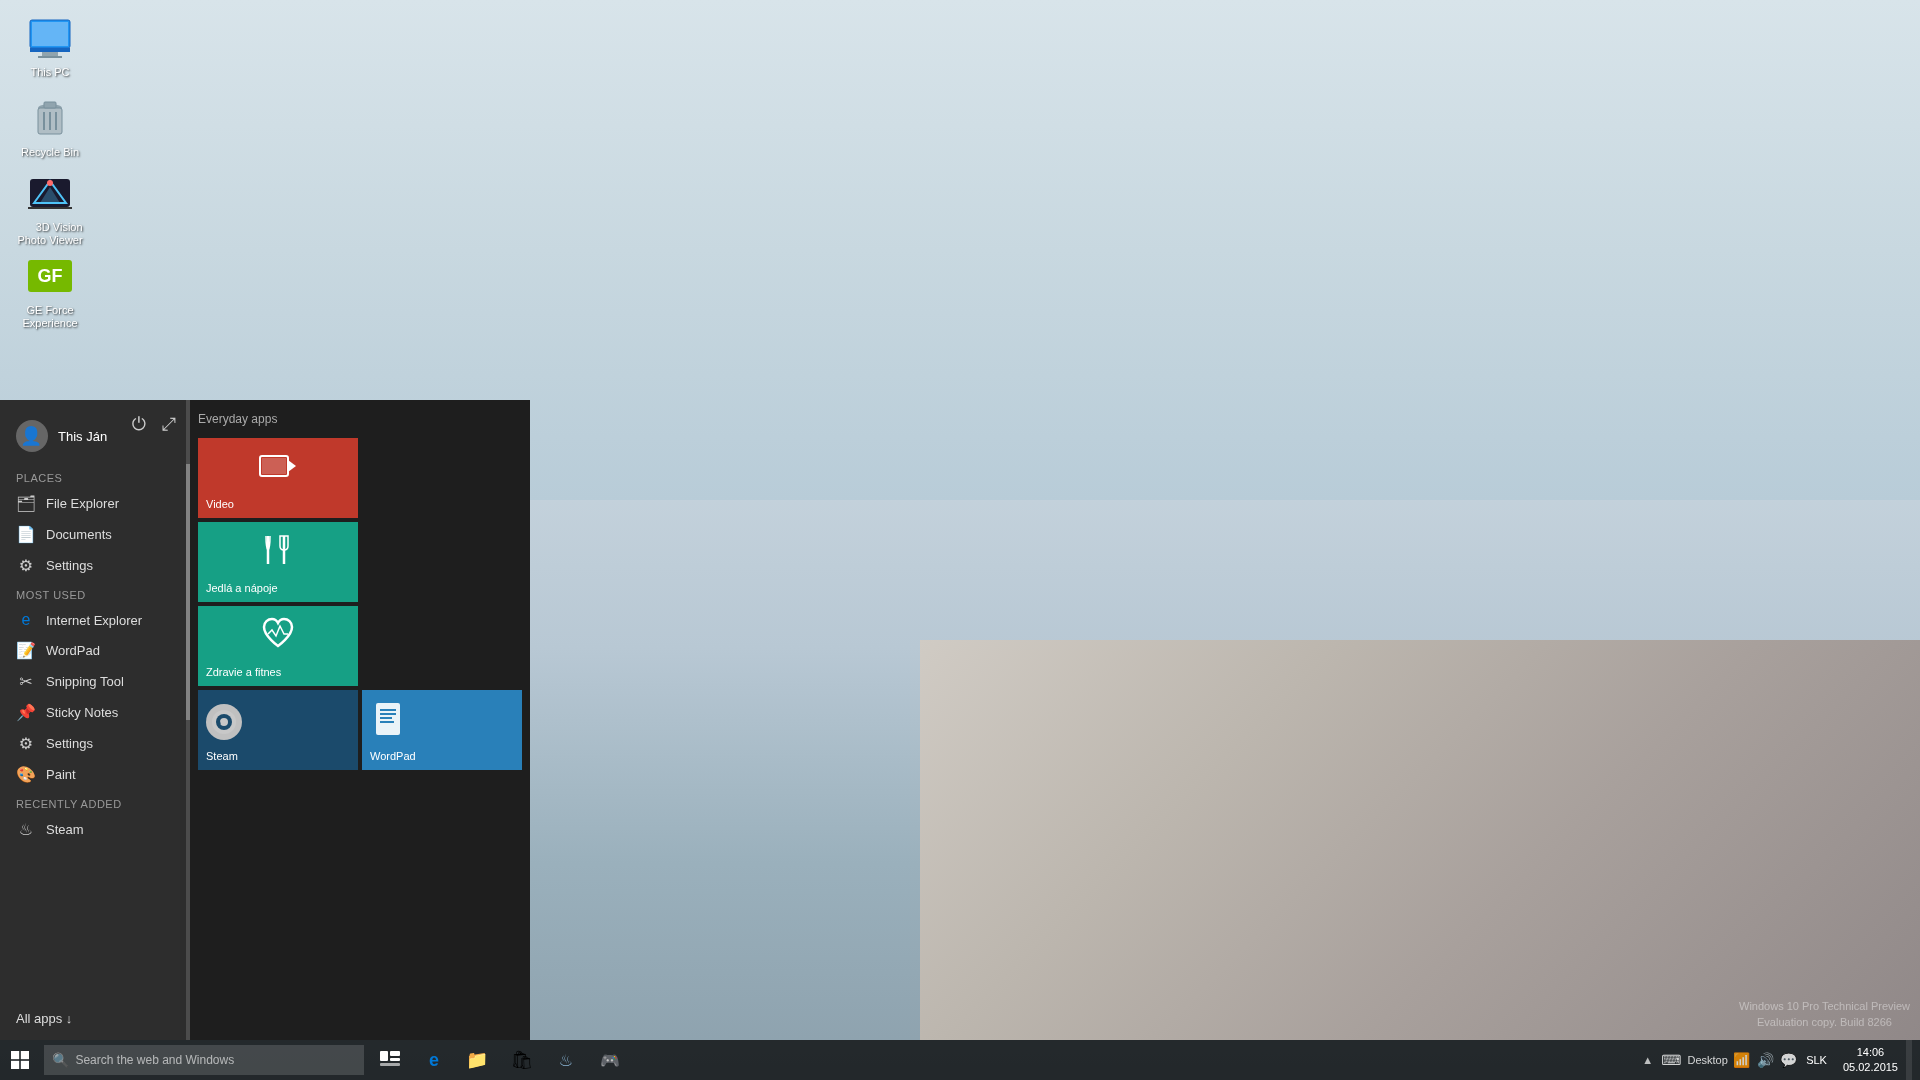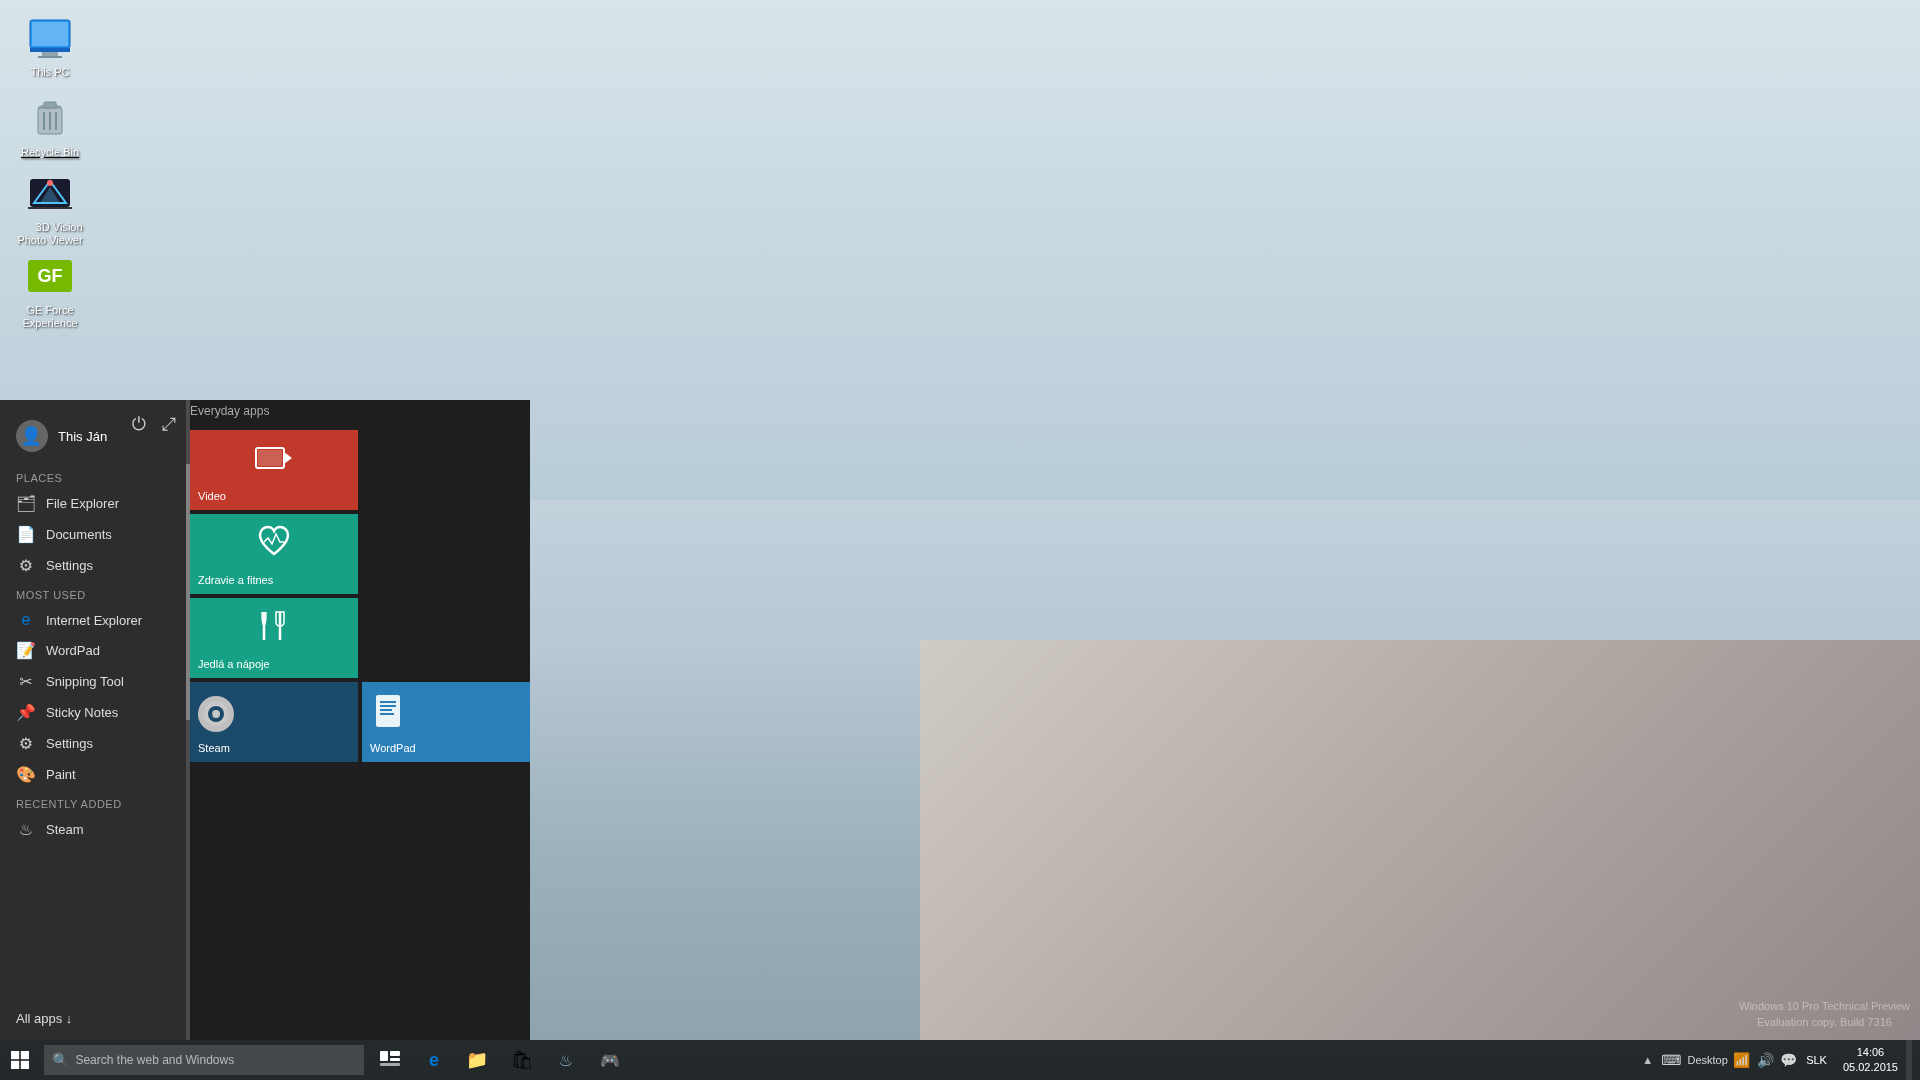--- a/index.html
+++ b/index.html
@@ -243,21 +243,21 @@
       color: #ccc;
       font-size: 18px;
       cursor: pointer;
       padding: 4px;
     }
 
     
     #start-right {
       flex: 1;
       background: #1e1e1e;
-      padding: 0;
+      padding: 8px;
       overflow-y: auto;
       display: flex;
       flex-direction: column;
     }
 
     .tiles-section-label {
       color: #aaa;
       font-size: 12px;
       margin-bottom: 8px;
       padding: 4px 0;
@@ -405,21 +405,21 @@
       <rect x="4" y="6" width="40" height="28" rx="2" fill="#2196F3" stroke="#1565C0" stroke-width="1"></rect>
       <rect x="6" y="8" width="36" height="24" fill="#64B5F6"></rect>
       <rect x="4" y="34" width="40" height="4" fill="#1565C0"></rect>
       <rect x="16" y="38" width="16" height="4" fill="#90A4AE"></rect>
       <rect x="12" y="42" width="24" height="2" fill="#78909C"></rect>
     </svg>
   </div>
   <span class="icon-label">This PC</span>
 </div>
 
-<div id="icon-recyclebin" class="desktop-icon" style="position:absolute;top:90px;left:10px;text-decoration:underline;">
+<div id="icon-recyclebin" class="desktop-icon" style="position:absolute;top:90px;left:10px;">
   <div class="icon-img">
     <svg width="48" height="48" viewBox="0 0 48 48">
       <ellipse cx="24" cy="14" rx="12" ry="4" fill="#90A4AE"></ellipse>
       <rect x="12" y="14" width="24" height="26" rx="2" fill="#B0BEC5"></rect>
       <rect x="12" y="14" width="24" height="26" rx="2" fill="none" stroke="#78909C" stroke-width="1"></rect>
       <line x1="18" y1="18" x2="18" y2="36" stroke="#78909C" stroke-width="2"></line>
       <line x1="24" y1="18" x2="24" y2="36" stroke="#78909C" stroke-width="2"></line>
       <line x1="30" y1="18" x2="30" y2="36" stroke="#78909C" stroke-width="2"></line>
       <rect x="18" y="8" width="12" height="6" rx="1" fill="#90A4AE" stroke="#78909C" stroke-width="1"></rect>
     </svg>
@@ -535,39 +535,39 @@
             <rect x="4" y="4" width="24" height="16" fill="rgba(255,255,255,0.2)"></rect>
             <polygon points="30,6 38,12 30,18" fill="white"></polygon>
           </svg>
         </div>
         <span class="tile-label">Video</span>
       </div>
     </div>
 
     <div style="display:grid;grid-template-columns:1fr 1fr;gap:4px;margin-bottom:4px;height:164px;">
       <div style="display:flex;flex-direction:column;gap:4px;height:100%;">
-        <div class="tile tile-health" style="flex:1;min-height:unset;">
-          <div class="tile-icon">
-            <svg width="36" height="36" viewBox="0 0 36 36">
-              <path d="M18 30 C18 30 4 20 4 11 C4 6 8 3 12 3 C15 3 17 5 18 7 C19 5 21 3 24 3 C28 3 32 6 32 11 C32 20 18 30 18 30Z" fill="none" stroke="white" stroke-width="2.5"></path>
-              <polyline points="8,18 12,14 16,20 20,10 24,18 28,18" stroke="white" stroke-width="1.5" fill="none"></polyline>
-            </svg>
-          </div>
-          <span class="tile-label">Zdravie a fitnes</span>
-        </div>
         <div class="tile tile-food" style="flex:1;min-height:unset;">
           <div class="tile-icon">
             <svg width="36" height="36" viewBox="0 0 36 36">
               <line x1="8" y1="4" x2="8" y2="32" stroke="white" stroke-width="2.5"></line>
               <path d="M6,4 Q6,16 8,18 Q10,16 10,4" fill="none" stroke="white" stroke-width="1.5"></path>
               <line x1="24" y1="4" x2="24" y2="32" stroke="white" stroke-width="2.5"></line>
               <path d="M20,4 L28,4 L28,14 Q28,18 24,18 Q20,18 20,14 Z" fill="none" stroke="white" stroke-width="1.5"></path>
             </svg>
           </div>
           <span class="tile-label">Jedlá a nápoje</span>
+        </div>
+        <div class="tile tile-health" style="flex:1;min-height:unset;">
+          <div class="tile-icon">
+            <svg width="36" height="36" viewBox="0 0 36 36">
+              <path d="M18 30 C18 30 4 20 4 11 C4 6 8 3 12 3 C15 3 17 5 18 7 C19 5 21 3 24 3 C28 3 32 6 32 11 C32 20 18 30 18 30Z" fill="none" stroke="white" stroke-width="2.5"></path>
+              <polyline points="8,18 12,14 16,20 20,10 24,18 28,18" stroke="white" stroke-width="1.5" fill="none"></polyline>
+            </svg>
+          </div>
+          <span class="tile-label">Zdravie a fitnes</span>
         </div>
       </div>
     </div>
 
     <div style="display:grid;grid-template-columns:1fr 1fr;gap:4px;">
       <div class="tile tile-small tile-steam">
         <div class="steam-icon-tile">
           <svg width="28" height="28" viewBox="0 0 28 28">
             <circle cx="14" cy="14" r="12" fill="#c8c8c8"></circle>
             <circle cx="14" cy="14" r="8" fill="#1b4a6b"></circle>
@@ -588,21 +588,21 @@
           </svg>
         </div>
         <span class="tile-label">WordPad</span>
       </div>
     </div>
   </div>
 </div>
 
 <div id="watermark">
   <div>Windows 10 Pro Technical Preview</div>
-  <div>Evaluation copy. Build 7316</div>
+  <div>Evaluation copy. Build 8266</div>
 </div>
 
 <div id="taskbar">
 
   <div id="start-button">
     <svg class="windows-logo" viewBox="0 0 22 22" fill="white">
       <rect x="0" y="0" width="10" height="10"></rect>
       <rect x="12" y="0" width="10" height="10"></rect>
       <rect x="0" y="12" width="10" height="10"></rect>
       <rect x="12" y="12" width="10" height="10"></rect>

